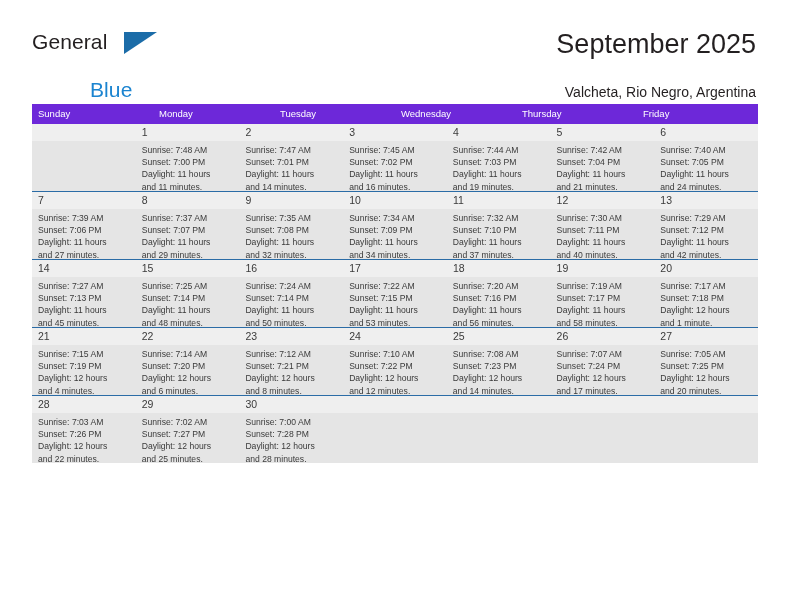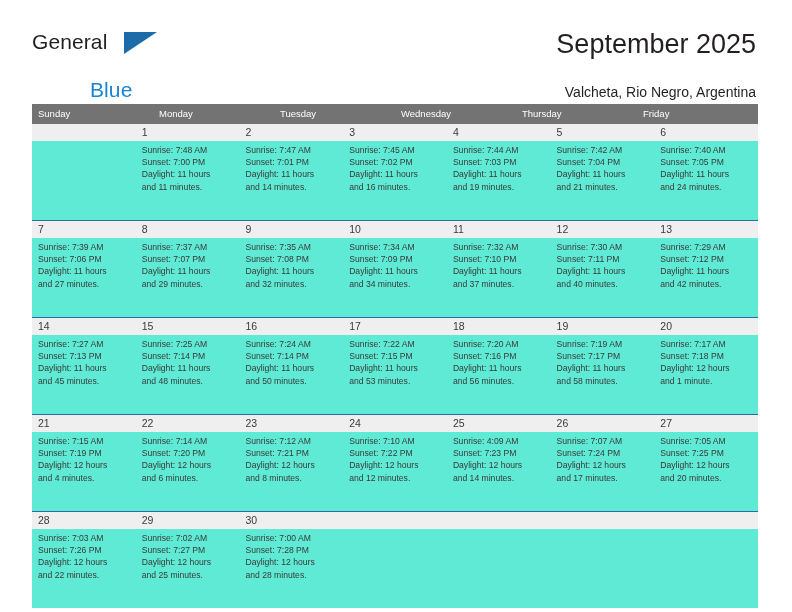--- a/index.html
+++ b/index.html
@@ -90,21 +90,21 @@
     position: absolute;
     left: 32px;
     top: 104px;
     width: 726px;
   }
 
   .weekday-row {
     display: flex;
     width: 726px;
     height: 20px;
-    background: #737373;
+    background: #6d28d9;
   }
   .weekday {
     flex: 1 1 0;
     box-sizing: border-box;
     padding-left: 6px;
     font-size: 9.5px;
     line-height: 20px;
     color: #ffffff;
   }
 
@@ -128,22 +128,23 @@
     box-sizing: border-box;
     padding-left: 6px;
     font-size: 10.5px;
     line-height: 17px;
     color: #3a3a3a;
   }
 
   .info-row {
     display: flex;
     width: 726px;
-    height: 79px;
-    background: #5eead4;
+    height: 50px;
+    background: #e5e5e5;
+    justify-content: flex-end;
   }
   .cell-info {
     flex: 1 1 0;
     box-sizing: border-box;
     padding: 3px 8px 0 6px;
     font-size: 8.6px;
     line-height: 12.2px;
     color: #3a3a3a;
   }
   .cell-info .line {
@@ -378,21 +379,21 @@
           <div class="line">Daylight: 12 hours</div>
           <div class="line">and 8 minutes.</div>
         </div>
         <div class="cell-info">
           <div class="line">Sunrise: 7:10 AM</div>
           <div class="line">Sunset: 7:22 PM</div>
           <div class="line">Daylight: 12 hours</div>
           <div class="line">and 12 minutes.</div>
         </div>
         <div class="cell-info">
-          <div class="line">Sunrise: 4:09 AM</div>
+          <div class="line">Sunrise: 7:08 AM</div>
           <div class="line">Sunset: 7:23 PM</div>
           <div class="line">Daylight: 12 hours</div>
           <div class="line">and 14 minutes.</div>
         </div>
         <div class="cell-info">
           <div class="line">Sunrise: 7:07 AM</div>
           <div class="line">Sunset: 7:24 PM</div>
           <div class="line">Daylight: 12 hours</div>
           <div class="line">and 17 minutes.</div>
         </div>

